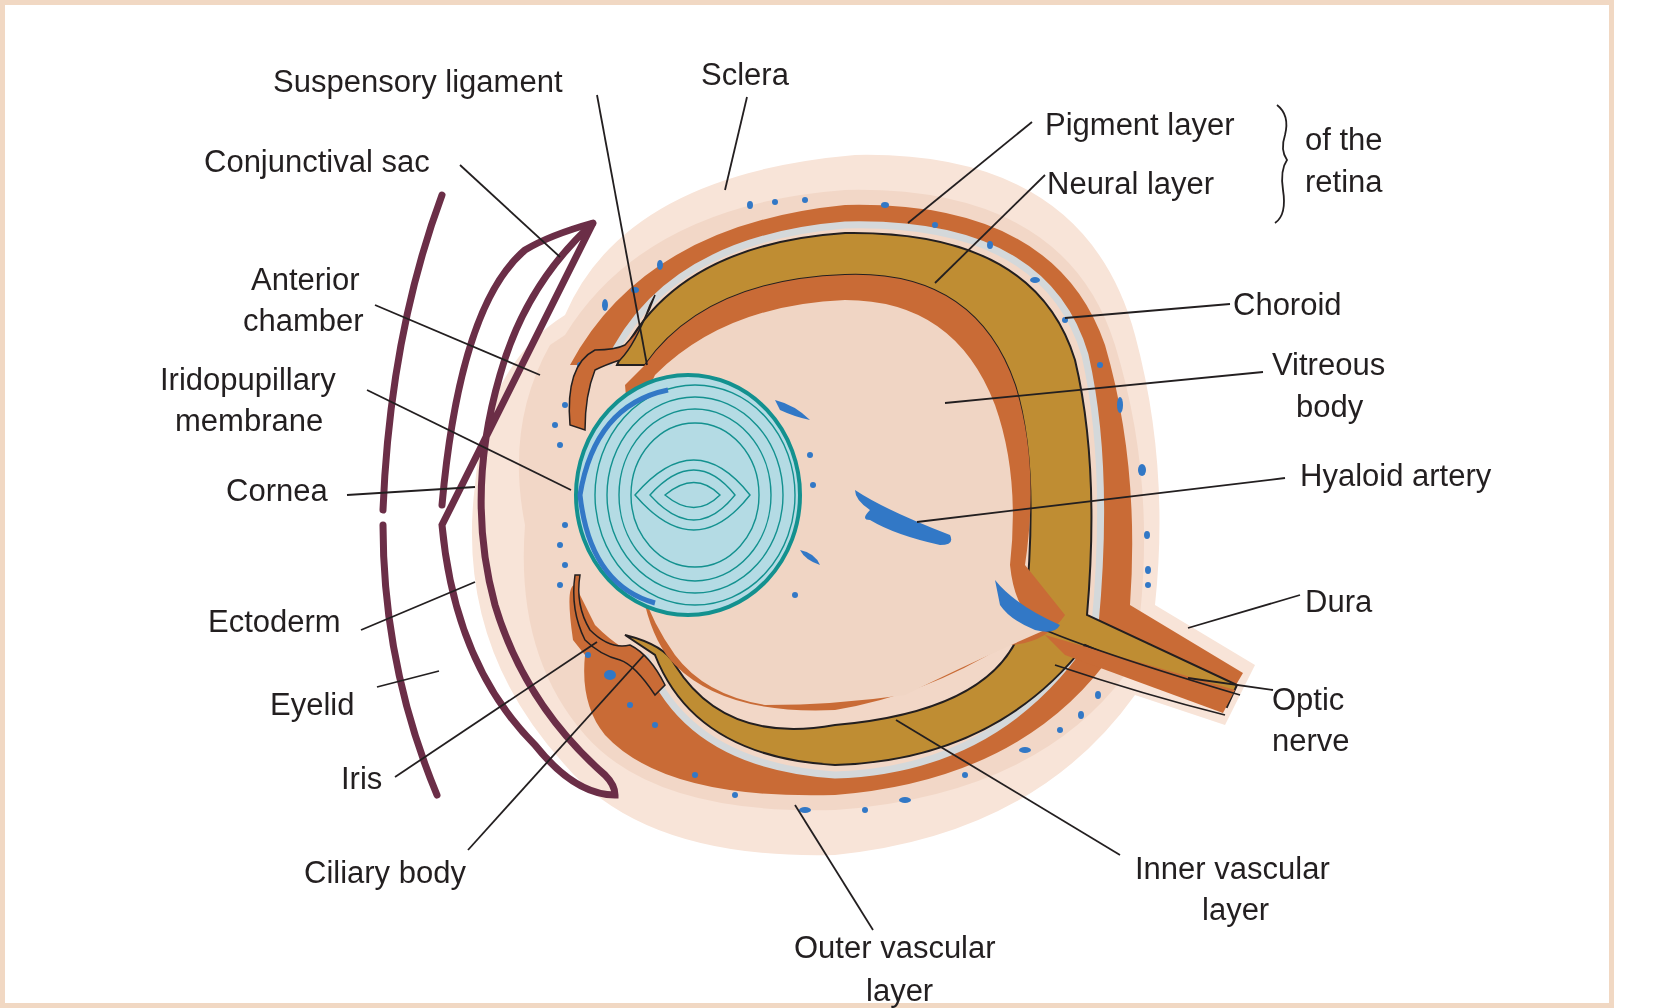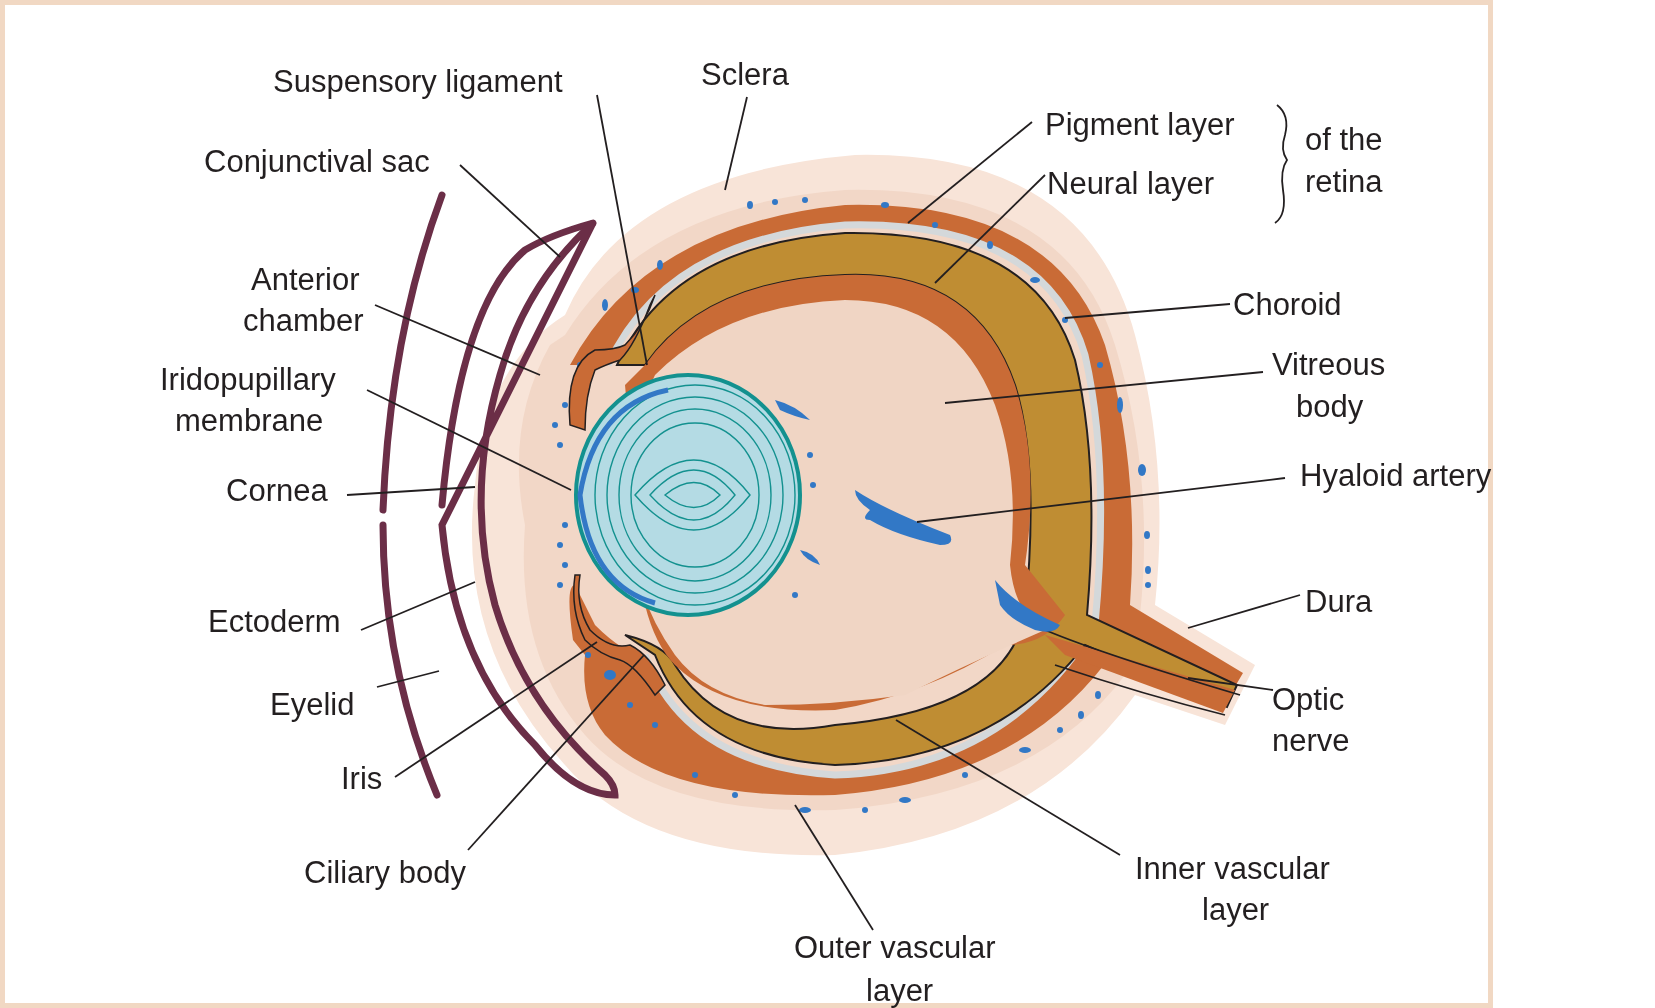--- a/index.html
+++ b/index.html
@@ -1,18 +1,18 @@
 <!DOCTYPE html>
 <html><head>
 <meta charset="utf-8">
 <style>
   html, body { margin:0; padding:0; background:#ffffff; }
   body { width:1655px; height:1008px; overflow:hidden; }
   #frame {
-    position:absolute; left:0; top:0; width:1493px; height:1008px;
+    position:absolute; left:0; top:0; width:1614px; height:1008px;
     box-sizing:border-box; border:5px solid #f1d8c3; background:#ffffff;
   }
   svg { position:absolute; left:0; top:0; }
   .lbl { font-family:"Liberation Sans", sans-serif; font-size:31px; fill:#231f20; }
   .lead { stroke:#231f20; stroke-width:1.8; fill:none; }
 </style>
 </head>
 <body>
 
 <div id="frame">

